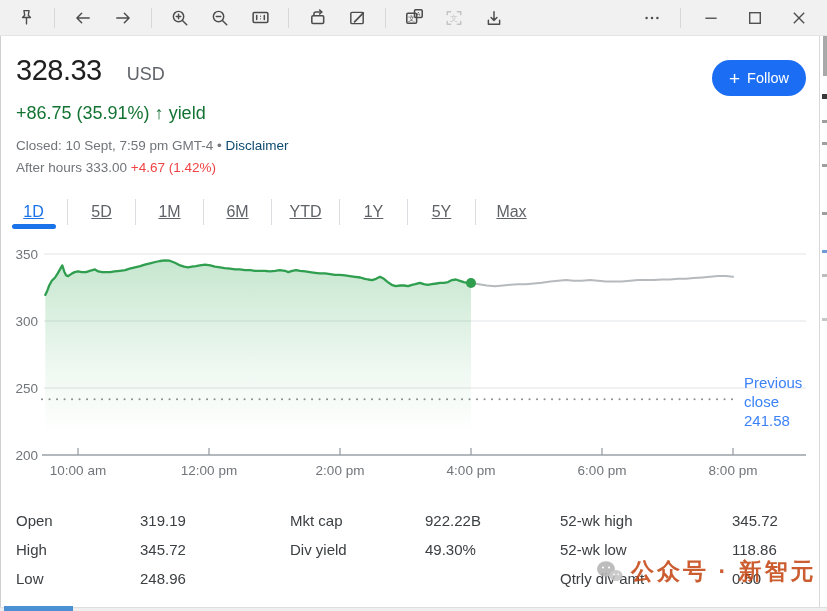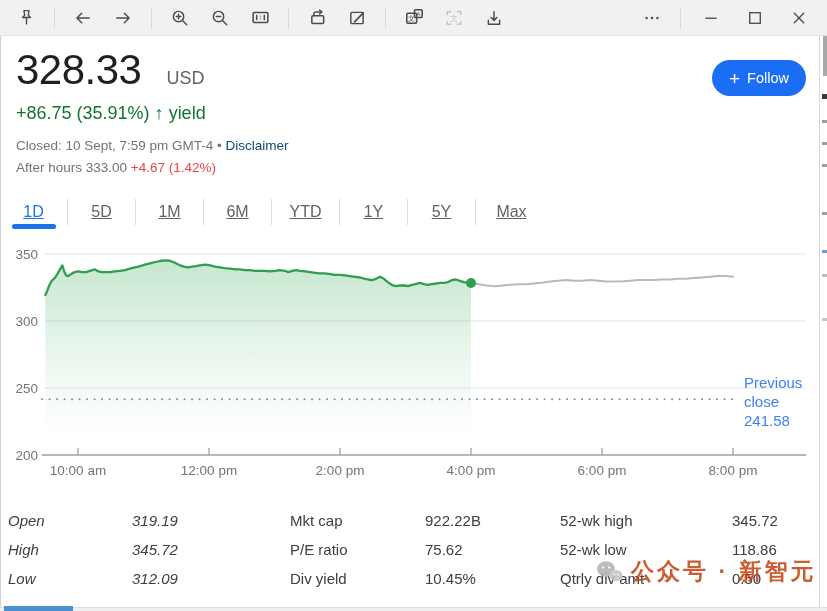--- a/index.html
+++ b/index.html
@@ -20,21 +20,21 @@
   .tb-btn svg { stroke:#4c4c4c; fill:none; stroke-width:1.3; stroke-linecap:round; stroke-linejoin:round; }
   .tb-btn.disabled svg { stroke:#c3c3c3; }
   .tb-btn.disabled svg text { fill:#c3c3c3; }
   .tb-sep { width:1px; height:20px; background:#d8d8d8; margin:0 8px; }
   .tb-spacer { flex:1; }
   .win-btn { width:44px; height:36px; display:flex; align-items:center; justify-content:center; cursor:pointer; }
   .win-btn svg { stroke:#4c4c4c; fill:none; stroke-width:1.2; }
 
   
   .price-row { position:absolute; left:16px; top:48px; display:flex; align-items:baseline; }
-  .price { font-size:42px; line-height:44px; color:#1f1f1f; letter-spacing:-0.5px; }
+  .price { font-size:29px; line-height:44px; color:#1f1f1f; letter-spacing:-0.5px; }
   .currency { font-size:18px; color:#5f6368; margin-left:25px; }
   .change-line { position:absolute; left:16px; top:103px; font-size:18px; color:#137333; }
   .change-line .arrow { font-weight:bold; }
   .status-line { position:absolute; left:16px; top:138px; font-size:13.5px; color:#70757a; }
   .status-line .disc { color:#0c4a6e; }
   .ah-line { position:absolute; left:16px; top:160px; font-size:13.5px; color:#70757a; }
   .ah-line .ah-green { color:#ef4444; }
   .follow-btn {
     position:absolute; left:712px; top:60px; height:36px; padding:0 17px;
     background:#1b6ef3; color:#fff; border:none; border-radius:18px;
@@ -55,21 +55,21 @@
   .tsep { width:1px; height:26px; background:#dadce0; }
 
   
   .chart-wrap { position:absolute; left:0; top:240px; width:760px; height:255px; }
   .prev-close-label { position:absolute; left:744px; top:373px; font-size:15px; line-height:19px; color:#3b82f6; }
   .prev-close-label span { display:block; }
 
   
   .stats { position:absolute; left:0; top:506px; width:820px; }
   .scol { position:absolute; top:0; }
-  .scol1 { left:8px;  width:250px;font-style:italic; }
+  .scol1 { left:16px;  width:250px; }
   .scol2 { left:290px; width:250px; }
   .scol3 { left:560px; width:250px; }
   .srow { display:flex; height:29px; align-items:center; font-size:15px; color:#3c4043; }
   .scol1 .slabel { width:124px; }
   .scol2 .slabel { width:135px; }
   .scol3 .slabel { width:172px; }
 
   
   .watermark { position:absolute; left:596px; top:556px; display:flex; align-items:center; gap:8px;
                opacity:0.85; pointer-events:none; z-index:6; }
@@ -290,35 +290,31 @@
       <div class="srow">
           <span class="slabel">Open</span>
           <span class="sval">319.19</span>
         </div>
       <div class="srow">
           <span class="slabel">High</span>
           <span class="sval">345.72</span>
         </div>
       <div class="srow">
           <span class="slabel">Low</span>
-          <span class="sval">312.09</span>
+          <span class="sval">248.96</span>
         </div>
     </div>
     <div class="scol scol2">
       <div class="srow">
           <span class="slabel">Mkt cap</span>
           <span class="sval">922.22B</span>
         </div>
       <div class="srow">
-          <span class="slabel">P/E ratio</span>
-          <span class="sval">75.62</span>
-        </div>
-      <div class="srow">
           <span class="slabel">Div yield</span>
-          <span class="sval">10.45%</span>
+          <span class="sval">49.30%</span>
         </div>
     </div>
     <div class="scol scol3">
       <div class="srow">
           <span class="slabel">52-wk high</span>
           <span class="sval">345.72</span>
         </div>
       <div class="srow">
           <span class="slabel">52-wk low</span>
           <span class="sval">118.86</span>

